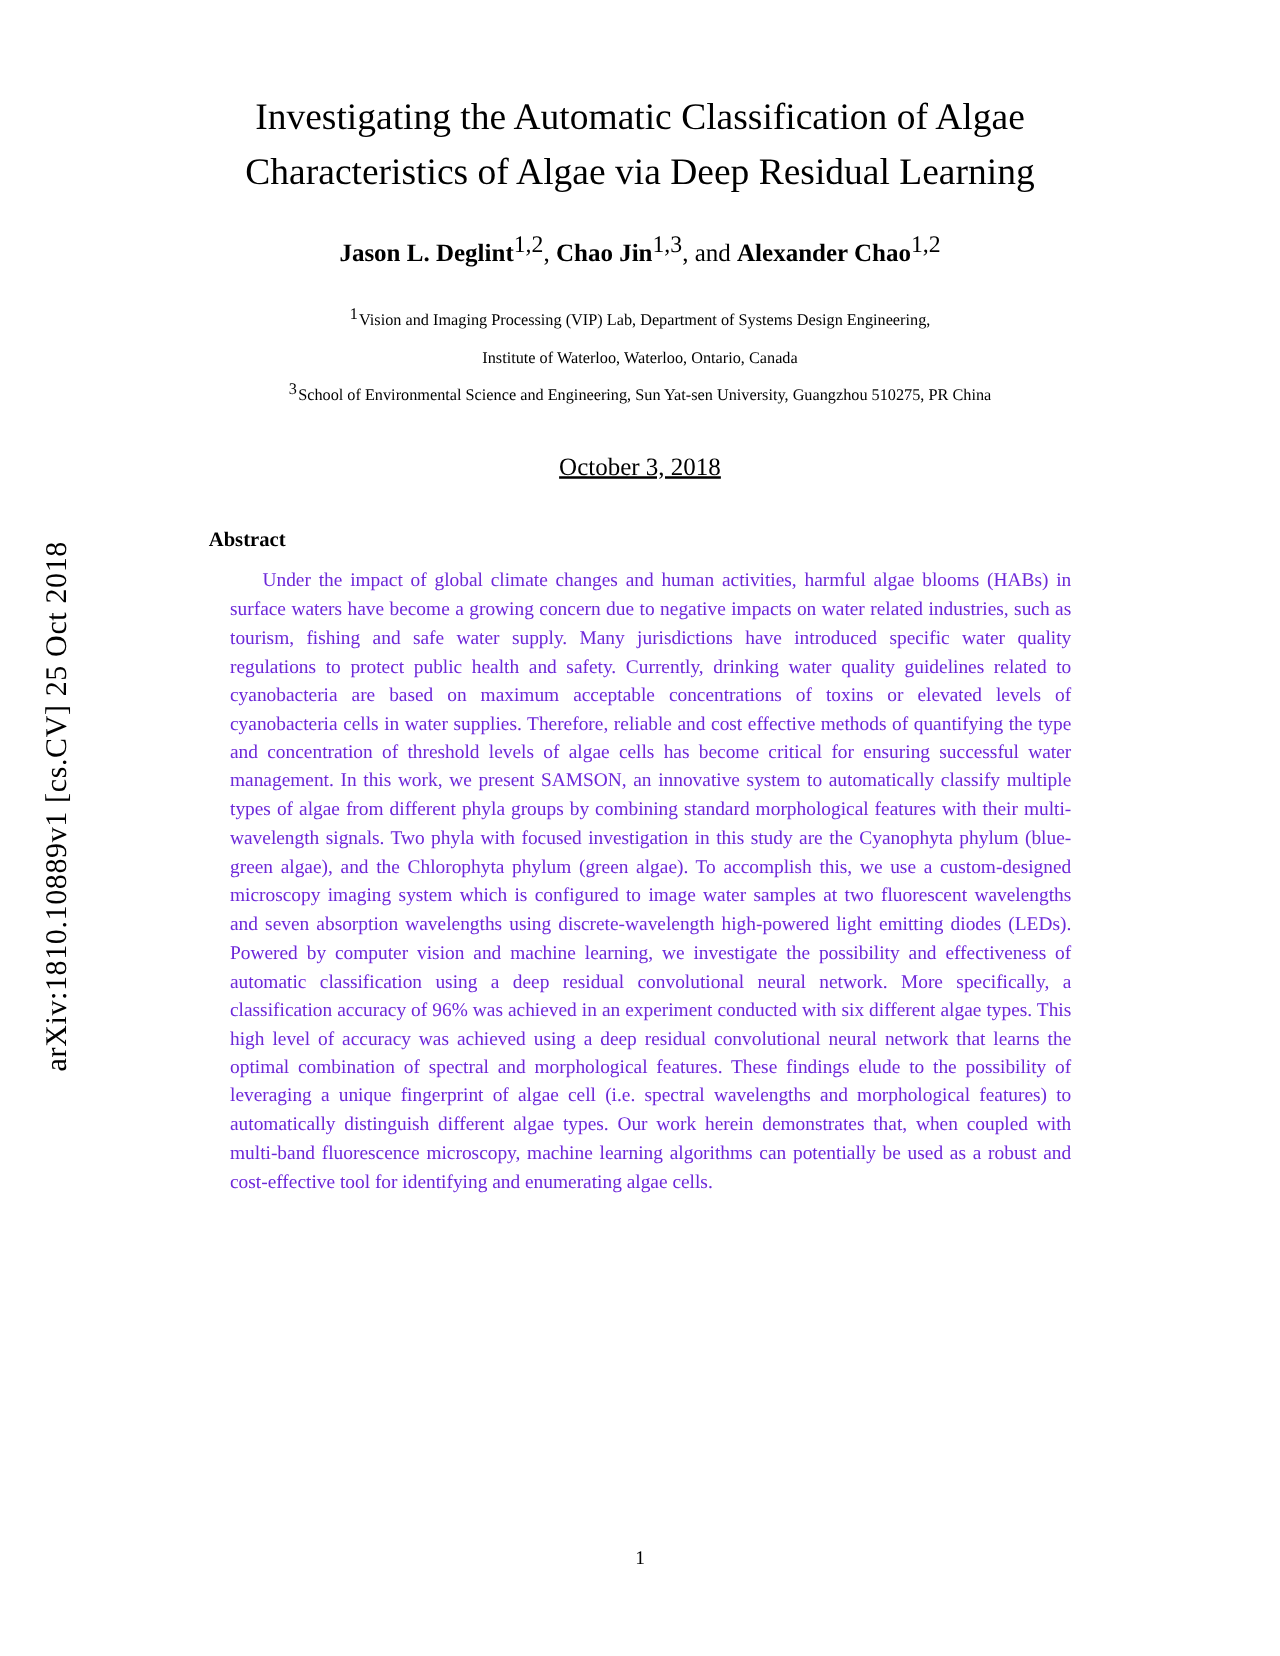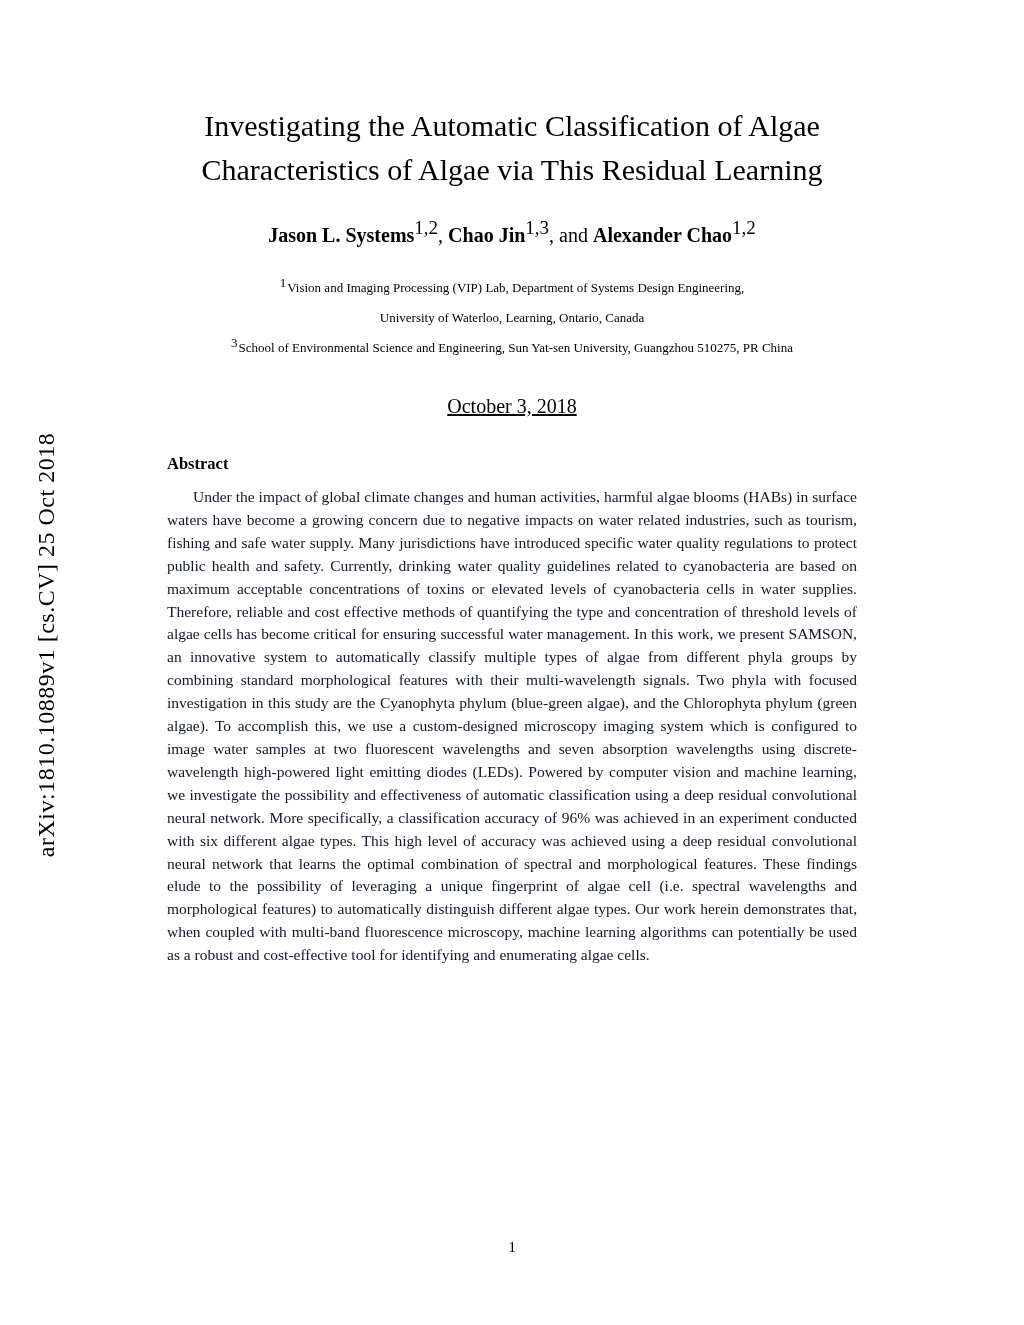--- a/index.html
+++ b/index.html
@@ -24,21 +24,21 @@
     top: 645px;
     transform: translate(-50%, -50%) rotate(-90deg);
     transform-origin: center center;
     white-space: nowrap;
     font-size: 24px;
     letter-spacing: 0.5px;
     color: #000000;
     font-family: "Liberation Serif", "DejaVu Serif", serif;
   }
   .content {
-    padding-top: 104px;
+    padding-top: 72px;
     text-align: center;
   }
   .title {
     font-size: 30px;
     font-weight: normal;
     line-height: 44px;
     color: #000000;
   }
   .title .title-line { display: block; }
   .authors {
@@ -85,21 +85,22 @@
     font-size: 16.5px;
     font-weight: bold;
     margin-bottom: 12px;
     color: #000000;
   }
   .abstract-body {
     font-size: 15.5px;
     line-height: 22.9px;
     text-align: justify;
     text-indent: 26px;
-    color: #0f172a;
+    color: #6d28d9;
+    margin-left: 17px;
   }
   .page-number {
     position: absolute;
     left: 0;
     right: 0;
     top: 1238px;
     text-align: center;
     font-size: 15.5px;
     color: #000000;
   }
@@ -108,30 +109,30 @@
 <body>
 
 <div class="page">
 
   <div class="arxiv-strip">arXiv:1810.10889v1  [cs.CV]  25 Oct 2018</div>
 
   <div class="content">
 
     <h1 class="title">
       <span class="title-line">Investigating the Automatic Classification of Algae</span>
-      <span class="title-line">Characteristics of Algae via This Residual Learning</span>
+      <span class="title-line">Characteristics of Algae via Deep Residual Learning</span>
     </h1>
 
     <div class="authors">
-      <span>Jason L. Systems</span><sup>1,2</sup><span class="author-sep">, </span><span>Chao Jin</span><sup>1,3</sup><span class="author-sep">, and </span><span>Alexander Chao</span><sup>1,2</sup>
+      <span>Jason L. Deglint</span><sup>1,2</sup><span class="author-sep">, </span><span>Chao Jin</span><sup>1,3</sup><span class="author-sep">, and </span><span>Alexander Chao</span><sup>1,2</sup>
     </div>
 
     <div class="affiliations">
       <span class="affiliation-line"><sup>1</sup><span>Vision and Imaging Processing (VIP) Lab, Department of Systems Design Engineering,</span></span>
-      <span class="affiliation-line"><span>University of Waterloo, Learning, Ontario, Canada</span></span>
+      <span class="affiliation-line"><span>Institute of Waterloo, Waterloo, Ontario, Canada</span></span>
       <span class="affiliation-line"><sup>3</sup><span>School of Environmental Science and Engineering, Sun Yat-sen University, Guangzhou 510275, PR China</span></span>
     </div>
 
     <div class="date">October 3, 2018</div>
 
     <div class="abstract">
       <div class="abstract-heading">Abstract</div>
       <p class="abstract-body">Under the impact of global climate changes and human activities, harmful algae blooms (HABs) in surface waters have become a growing concern due to negative impacts on water related industries, such as tourism, fishing and safe water supply. Many jurisdictions have introduced specific water quality regulations to protect public health and safety. Currently, drinking water quality guidelines related to cyanobacteria are based on maximum acceptable concentrations of toxins or elevated levels of cyanobacteria cells in water supplies. Therefore, reliable and cost effective methods of quantifying the type and concentration of threshold levels of algae cells has become critical for ensuring successful water management. In this work, we present SAMSON, an innovative system to automatically classify multiple types of algae from different phyla groups by combining standard morphological features with their multi-wavelength signals. Two phyla with focused investigation in this study are the Cyanophyta phylum (blue-green algae), and the Chlorophyta phylum (green algae). To accomplish this, we use a custom-designed microscopy imaging system which is configured to image water samples at two fluorescent wavelengths and seven absorption wavelengths using discrete-wavelength high-powered light emitting diodes (LEDs). Powered by computer vision and machine learning, we investigate the possibility and effectiveness of automatic classification using a deep residual convolutional neural network. More specifically, a classification accuracy of 96% was achieved in an experiment conducted with six different algae types. This high level of accuracy was achieved using a deep residual convolutional neural network that learns the optimal combination of spectral and morphological features. These findings elude to the possibility of leveraging a unique fingerprint of algae cell (i.e. spectral wavelengths and morphological features) to automatically distinguish different algae types. Our work herein demonstrates that, when coupled with multi-band fluorescence microscopy, machine learning algorithms can potentially be used as a robust and cost-effective tool for identifying and enumerating algae cells.</p>
     </div>
 

